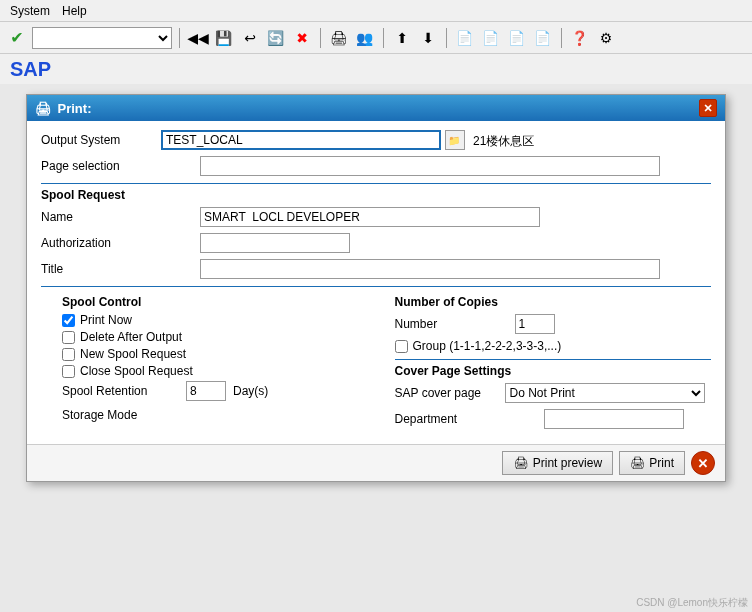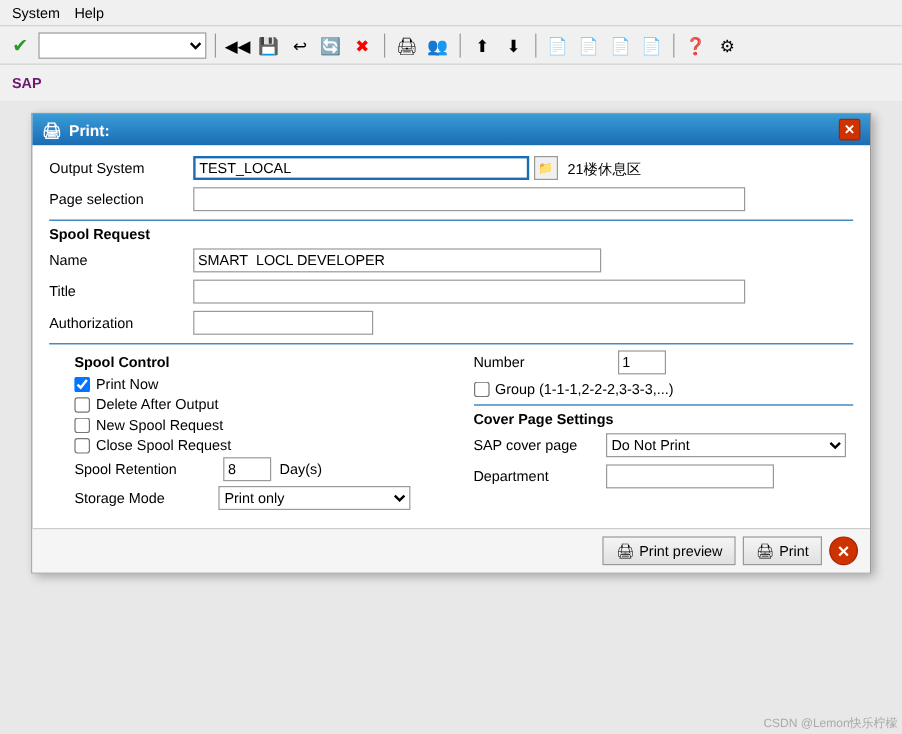--- a/index.html
+++ b/index.html
@@ -53,23 +53,23 @@
     }
     .toolbar-sep {
       width: 1px; height: 20px;
       background: #999;
       margin: 0 3px;
     }
 
     
     .sap-label {
       padding: 6px 10px;
-      font-size: 12px;
+      font-size: 20px;
       font-weight: bold;
-      color: #701a75;
+      color: #1d4ed8;
       background: #f0f0f0;
       height: 30px;
       display: flex;
       align-items: center;
     }
 
     
     .main-area {
       background: #e8e8e8;
       padding: 10px;
@@ -130,20 +130,21 @@
       font-size: 12px;
       color: #000;
       flex-shrink: 0;
     }
     .form-input {
       height: 20px;
       border: 1px solid #999;
       font-size: 12px;
       padding: 1px 3px;
       background: white;
+      margin-left: 39px;
     }
     .form-input.wide { width: 300px; }
     .form-input.full { width: 460px; }
     .form-input.medium { width: 150px; }
 
     
     .device-row {
       display: flex;
       align-items: flex-end;
       gap: 4px;
@@ -342,27 +343,27 @@
       <hr class="section-sep">
 
       <div class="section-title">Spool Request</div>
 
       <div class="form-row">
         <span class="form-label">Name</span>
         <input type="text" class="form-input wide" style="width: 340px;" value="SMART  LOCL DEVELOPER">
       </div>
 
       <div class="form-row">
+        <span class="form-label">Authorization</span>
+        <input type="text" class="form-input medium" style="">
+      </div>
+
+      <div class="form-row">
         <span class="form-label">Title</span>
         <input type="text" class="form-input full" style="width: 460px;">
-      </div>
-
-      <div class="form-row">
-        <span class="form-label">Authorization</span>
-        <input type="text" class="form-input medium" style="">
       </div>
 
       <hr class="section-sep">
 
       <div class="two-col">
 
         <div class="col-left">
           <div class="section-title">Spool Control</div>
 
           <div class="checkbox-row">
@@ -383,29 +384,25 @@
           </div>
 
           <div class="retention-row">
             <span class="form-label">Spool Retention</span>
             <input type="text" class="number-field" value="8" style="">
             <span style="font-size:12px; margin-left:3px;">Day(s)</span>
           </div>
 
           <div class="form-row">
             <span class="form-label">Storage Mode</span>
-            <select class="form-select medium">
-              <option>Print only</option>
-              <option>Print and store</option>
-              <option>Store only</option>
-            </select>
           </div>
         </div>
 
         <div class="col-right">
+          <div class="section-title">Number of Copies</div>
 
           <div class="form-row">
             <span class="form-label">Number</span>
             <input type="text" class="number-field" value="1" style="">
           </div>
           <div class="checkbox-row">
             <input type="checkbox" id="groupCopies" style="">
             <label class="checkbox-label" for="groupCopies">Group (1-1-1,2-2-2,3-3-3,...)</label>
           </div>
 

